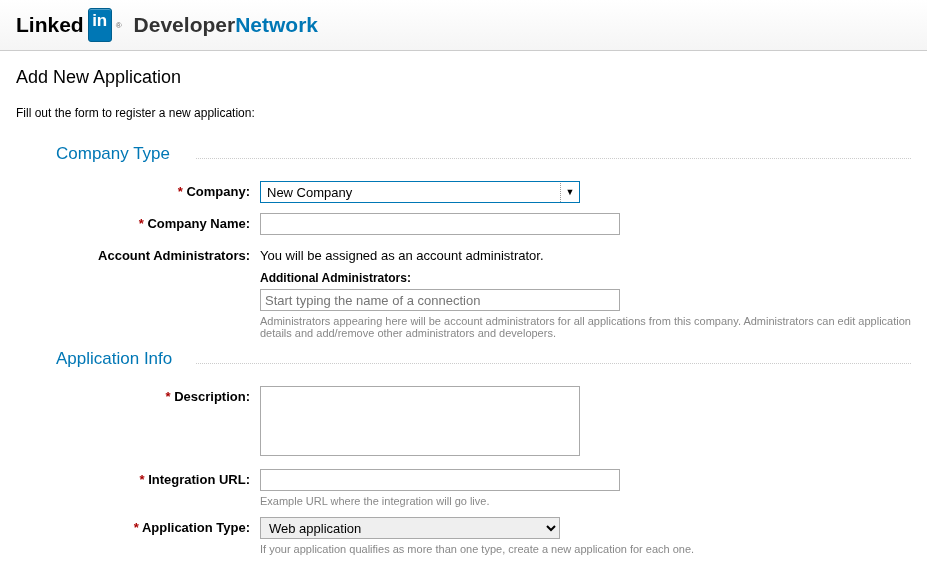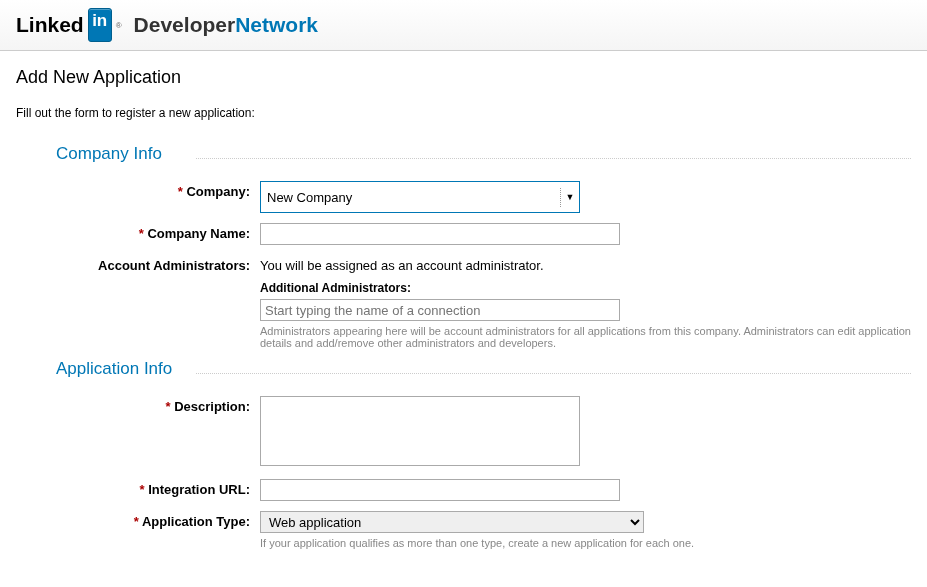--- a/index.html
+++ b/index.html
@@ -21,21 +21,21 @@
     .form-label { width: 244px; text-align: right; font-weight: bold; font-size: 13px; padding-right: 10px; padding-top: 3px; }
     .required { color: #a00; }
     .form-control { flex: 1; }
     .form-control input[type="text"], .form-control textarea, .form-control select { font-size: 13px; font-family: Arial, sans-serif; border: 1px solid #aaa; padding: 2px 4px; }
     .form-control select { height: 22px; }
     .form-control input[type="text"] { width: 360px; height: 22px; }
     .form-control textarea { width: 320px; height: 70px; resize: none; }
     .note { font-size: 11px; color: #888; margin-top: 4px; max-width: 660px; }
     .sublabel { font-size: 12px; font-weight: bold; margin-top: 8px; margin-bottom: 4px; }
     .admin-input { width: 320px; height: 24px; border: 1px solid #aaa; padding: 3px 5px; font-size: 12px; color: #888; }
-    .company-select { width: 320px; border: 1px solid #0077b5; height: 32px; background: #fff; position: relative; display: flex; align-items: center; }
+    .company-select { width: 320px; border: 1px solid #0077b5; height: 22px; background: #fff; position: relative; display: flex; align-items: center; }
     .company-select-text { flex: 1; padding: 2px 6px; font-size: 13px; border-right: 1px dotted #999; }
     .company-select-arrow { width: 18px; text-align: center; font-size: 9px; }
     .static-text { font-size: 13px; padding-top: 3px; }
   </style>
 </head>
 <body>
 
 <div class="header">
   <div class="logo-area">
     <span class="linked-text">Linked</span>
@@ -45,21 +45,21 @@
       <span class="brand-developer">Developer</span><span class="brand-network">Network</span>
     </span>
   </div>
 </div>
 
 <div class="content">
   <h1 class="page-title">Add New Application</h1>
   <p class="intro">Fill out the form to register a new application:</p>
 
   <div>
-    <h2 class="section-title">Company Info</h2>
+    <h2 class="section-title">Company Type</h2>
     <hr class="section-rule">
 
     <div class="form-row">
       <div class="form-label">
         <span class="required">*</span>
         <span>Company:</span>
       </div>
       <div class="form-control">
         <div class="company-select">
           <div class="company-select-text">New Company</div>
@@ -106,30 +106,31 @@
       </div>
     </div>
 
     <div class="form-row">
       <div class="form-label">
         <span class="required">*</span>
         <span>Integration URL:</span>
       </div>
       <div class="form-control">
         <input type="text" value="" style="">
+        <div class="note">Example URL where the integration will go live.</div>
       </div>
     </div>
 
     <div class="form-row">
       <div class="form-label">
         <span class="required">*</span>
         <span>Application Type:</span>
       </div>
       <div class="form-control">
-        <select style="width:384px;">
+        <select style="width:300px;">
           <option>Web application</option>
         </select>
         <div class="note">If your application qualifies as more than one type, create a new application for each one.</div>
       </div>
     </div>
 
   </div>
 </div>
 
 </body></html>

